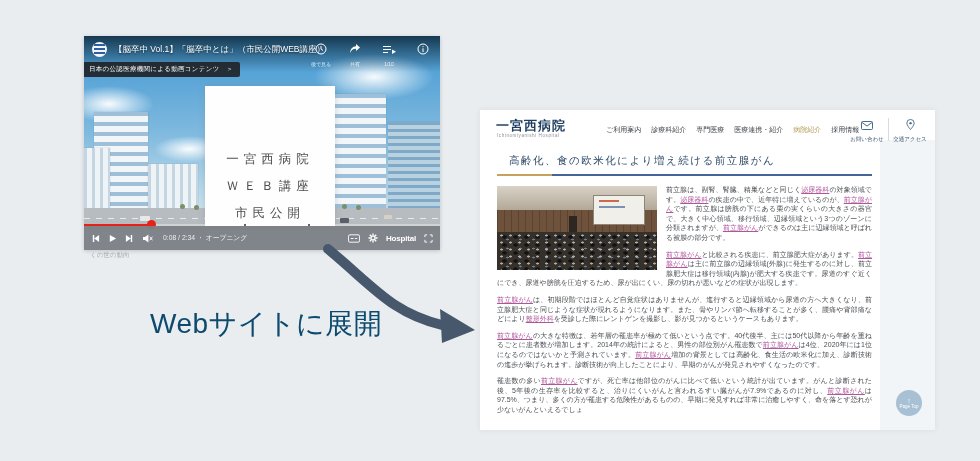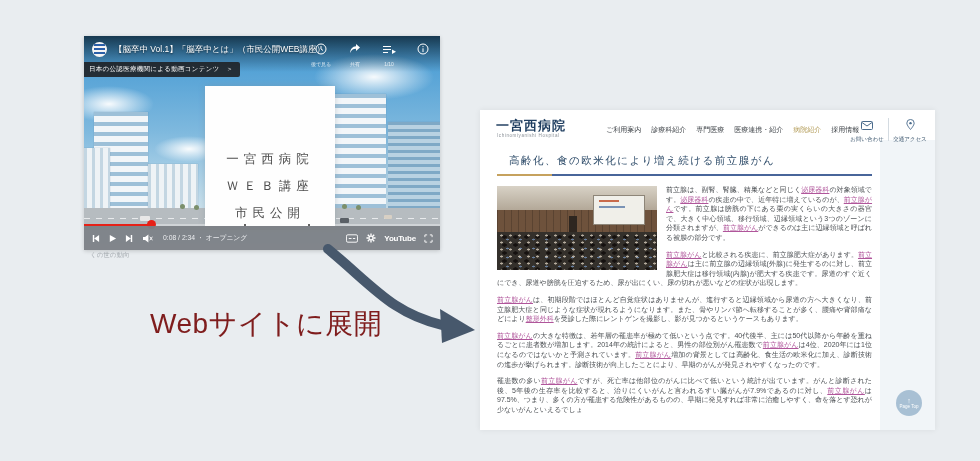--- a/index.html
+++ b/index.html
@@ -50,21 +50,21 @@
   .vctrl { position:absolute; left:0; right:0; bottom:0; height:24px; background:rgba(123,128,133,.95);
            display:flex; align-items:center; padding:0 7px; gap:8px; }
   .vbtn { display:flex; align-items:center; cursor:pointer; }
   .vtime { font-size:6.8px; color:#eceef0; white-space:nowrap; margin-left:2px; }
   .vctrl .spacer { flex:1; }
   .ytlogo { font-size:8px; font-weight:bold; color:#fff; letter-spacing:-.2px; }
   .vnote { position:absolute; left:90px; top:251px; font-size:6.5px; color:#a4aaaf; }
 
   
   .arrow-svg { position:absolute; left:300px; top:235px; }
-  .caption { position:absolute; left:150px; top:305px; font-size:28px; color:#7f1d1d; letter-spacing:.5px; }
+  .caption { position:absolute; left:150px; top:305px; font-size:28px; color:#0c4a6e; letter-spacing:.5px; }
 
   
   .site { position:absolute; left:480px; top:110px; width:455px; height:320px; background:#fff;
           box-shadow:0 0 6px rgba(0,0,0,.07); overflow:hidden; }
   .site-strip { position:absolute; left:400px; top:30px; right:0; bottom:0; background:#f1f5f8; }
 
   .site-header { position:absolute; left:0; top:0; right:0; height:34px; }
   .site-logo { position:absolute; left:16px; top:9px; font-size:13px; font-weight:bold;
                color:#1e3d5f; letter-spacing:1px; line-height:13px; }
   .site-logo-sub { position:absolute; left:17px; top:23px; font-size:4.5px; color:#8a9097; letter-spacing:.6px; }
@@ -224,21 +224,21 @@
           </svg>
         </span>
       <span class="vbtn">
           <svg width="10" height="10" viewBox="0 0 22 22">
             <g stroke="#fff" stroke-width="3" fill="none">
               <path d="M11 1v4M11 17v4M1 11h4M17 11h4M3.9 3.9l2.8 2.8M15.3 15.3l2.8 2.8M18.1 3.9l-2.8 2.8M6.7 15.3l-2.8 2.8"></path>
               <circle cx="11" cy="11" r="4.5"></circle>
             </g>
           </svg>
         </span>
-      <span class="ytlogo">YouTube</span>
+      <span class="ytlogo">Hospital</span>
       <span class="vbtn">
           <svg width="9" height="9" viewBox="0 0 10 10">
             <path d="M1 3.5V1h2.5M6.5 1H9v2.5M9 6.5V9H6.5M3.5 9H1V6.5" fill="none" stroke="#fff"></path>
           </svg>
         </span>
     </div>
   </div>
   <div class="vnote">くの世の動向</div>
 
   <svg class="arrow-svg" width="185" height="115" viewBox="0 0 185 115">

